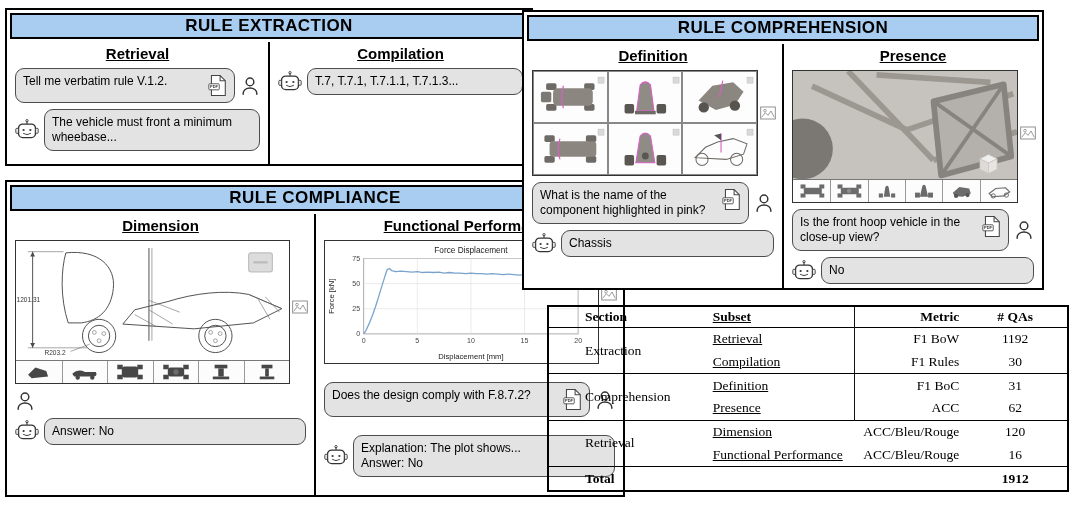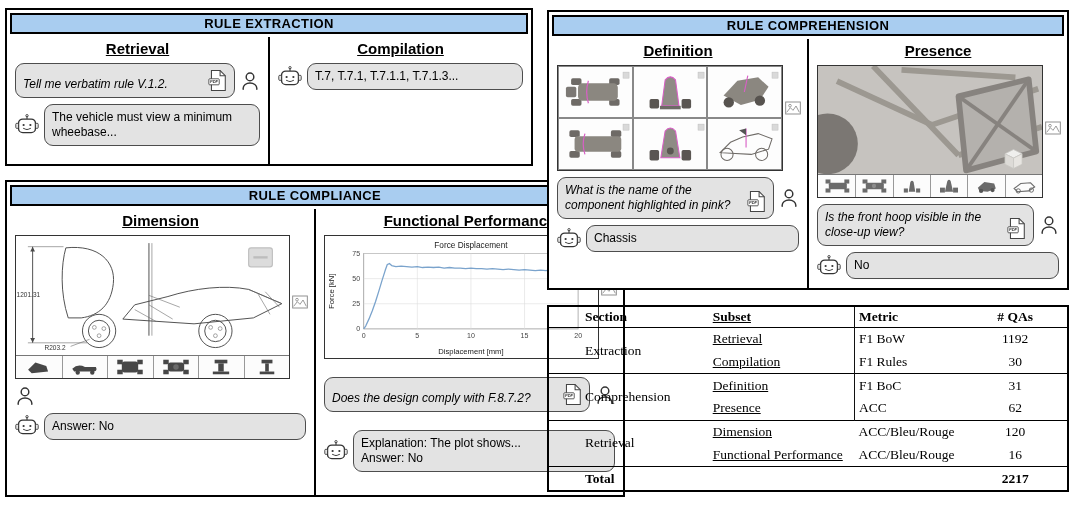--- a/index.html
+++ b/index.html
@@ -4,33 +4,33 @@
 <style>
   html,body{margin:0;padding:0;background:#fff;}
   .canvas{position:relative;width:1075px;height:509px;background:#fff;
           font-family:"Liberation Sans",sans-serif;color:#000;overflow:hidden;}
 
   
   .panel{position:absolute;border:2px solid #000;background:#fff;box-sizing:border-box;
          display:flex;flex-direction:column;}
   #p-extraction{left:5px;top:8px;width:528px;height:158px;}
   #p-compliance{left:5px;top:180px;width:620px;height:317px;}
-  #p-comprehension{left:547px;top:10px;width:522px;height:280px;}
+  #p-comprehension{left:522px;top:10px;width:522px;height:280px;}
   .panel-header{flex:none;margin:3px;border:2px solid #000;background:#a9cdf0;
-                text-align:center;font-weight:bold;font-size:13px;letter-spacing:.4px;padding:1px 0;}
+                text-align:center;font-weight:bold;font-size:17px;letter-spacing:.4px;padding:1px 0;}
   .panel-body{flex:1;display:flex;min-height:0;}
   .pcol{flex:1;min-width:0;padding:2px 8px 6px;display:flex;flex-direction:column;gap:6px;position:relative;box-sizing:border-box;}
   .pcol + .pcol{border-left:2px solid #000;}
   .col-title{font-weight:bold;text-decoration:underline;text-align:center;font-size:15px;margin:1px 0 0;}
 
   
   .chat-row{display:flex;align-items:center;gap:5px;flex:none;}
   .bubble{background:#e3e3e3;border:1.5px solid #4d4d4d;border-radius:9px;
           padding:5px 7px;font-size:12px;line-height:1.25;box-sizing:border-box;}
-  .user-bubble{flex:1;display:flex;align-items:flex-end;font-style:italic;min-width:0;}
+  .user-bubble{flex:1;display:flex;align-items:flex-start;min-width:0;}
   .user-bubble .q{flex:1;min-width:0;}
   .bot-bubble{flex:1;min-width:0;}
   .blk{display:block;}
   .icon{flex:none;display:inline-flex;}
 
   
   .media-pad{position:relative;padding-right:16px;flex:none;}
   .media-box{border:1.5px solid #333;background:#fff;}
   .imgicon{position:absolute;right:-2px;}
   .thumbstrip{display:grid;grid-template-columns:repeat(6,1fr);border-top:1px solid #777;}
@@ -59,21 +59,21 @@
   .dimtxt{font:5.5px "Liberation Sans",sans-serif;fill:#333;}
 
   
   #tbl-wrap{position:absolute;left:547px;top:305px;width:522px;height:187px;box-sizing:border-box;}
   table.qa{width:100%;height:100%;border-collapse:collapse;border:2px solid #000;
            font-family:"Liberation Serif",serif;font-size:13.5px;table-layout:fixed;}
   table.qa th{font-weight:bold;}
   table.qa th,table.qa td{padding:2px 4px;vertical-align:middle;}
   .c-sec{width:27%;text-align:left;padding-left:36px !important;}
   .c-sub{width:30%;text-align:left;text-decoration:underline;}
-  .c-met{width:22%;text-align:left;margin-top:32px;}
+  .c-met{width:22%;text-align:right;margin-top:32px;}
   .c-qa{width:21%;text-align:center;}
   thead tr{border-bottom:1.5px solid #000;border-radius:9px;}
   tbody.grp{border-bottom:1.5px solid #000;}
   .vdiv{border-left:1.1px solid #111;}
   tr.total td{font-weight:bold;}
 </style>
 </head>
 <body>
 
 <div class="canvas">
@@ -112,21 +112,21 @@
                 <circle cx="14" cy="2" r="1.4" fill="none" stroke="#333" stroke-width="1"></circle>
                 <rect x="4" y="6" width="20" height="16" rx="5" fill="#fff" stroke="#333" stroke-width="1.6"></rect>
                 <rect x="0.8" y="11" width="3" height="6" rx="1.2" fill="#fff" stroke="#333" stroke-width="1.1"></rect>
                 <rect x="24.2" y="11" width="3" height="6" rx="1.2" fill="#fff" stroke="#333" stroke-width="1.1"></rect>
                 <circle cx="10" cy="13" r="1.3" fill="#333"></circle>
                 <circle cx="18" cy="13" r="1.3" fill="#333"></circle>
                 <path d="M10 17 Q14 19.5 18 17" fill="none" stroke="#333" stroke-width="1.2" stroke-linecap="round"></path>
               </svg>
           </span>
           <div class="bubble bot-bubble">
-            <span>The vehicle must view a minimum wheebase...</span>
+            <span>The vehicle must front a minimum wheebase...</span>
           </div>
         </div>
       </div>
 
       <div class="pcol">
         <div class="col-title">Compilation</div>
         <div class="chat-row">
           <span class="icon">
             <svg width="24" height="22" viewBox="0 0 28 26">
                 <line x1="14" y1="2.5" x2="14" y2="6" stroke="#333" stroke-width="1.2"></line>
@@ -543,21 +543,21 @@
           <span class="imgicon" style="top:42%;">
             <svg width="16" height="14" viewBox="0 0 24 20">
                 <rect x="1" y="1" width="22" height="18" fill="#fff" stroke="#8a8a8a" stroke-width="1.4"></rect>
                 <circle cx="7.5" cy="6.5" r="2" fill="none" stroke="#8a8a8a" stroke-width="1.2"></circle>
                 <path d="M2.5 16.5 L8 9.5 L12 13.5 L16.5 7 L21.5 16.5" fill="none" stroke="#8a8a8a" stroke-width="1.3"></path>
               </svg>
           </span>
         </div>
         <div class="chat-row">
           <div class="bubble user-bubble">
-            <span class="q">Is the front hoop visible in the close-up view?</span>
+            <span class="q">Is the front hoop vehicle in the close-up view?</span>
             <span class="icon">
               <svg width="19" height="23" viewBox="0 0 22 26">
                   <path d="M4 1.5 H14 L20 7.5 V24.5 H4 Z" fill="#fff" stroke="#444" stroke-width="1.2"></path>
                   <path d="M14 1.5 V7.5 H20" fill="none" stroke="#444" stroke-width="1.2"></path>
                   <rect x="1" y="11" width="12" height="7" rx="1" fill="#fff" stroke="#444" stroke-width="1"></rect>
                   <text x="7" y="16.4" font-size="4.6" font-weight="bold" text-anchor="middle" fill="#333" font-family="Liberation Sans, sans-serif">PDF</text>
                 </svg>
             </span>
           </div>
           <span class="icon">
@@ -636,19 +636,19 @@
           <td class="c-sub">Functional Performance</td>
           <td class="c-met">ACC/Bleu/Rouge</td>
           <td class="c-qa">16</td>
         </tr>
       </tbody>
       <tbody>
         <tr class="total">
           <td class="c-sec">Total</td>
           <td class="c-sub"></td>
           <td class="c-met"></td>
-          <td class="c-qa">2217</td>
+          <td class="c-qa">1912</td>
         </tr>
       </tbody>
     </table>
   </div>
 
 </div>
 
 </body></html>

